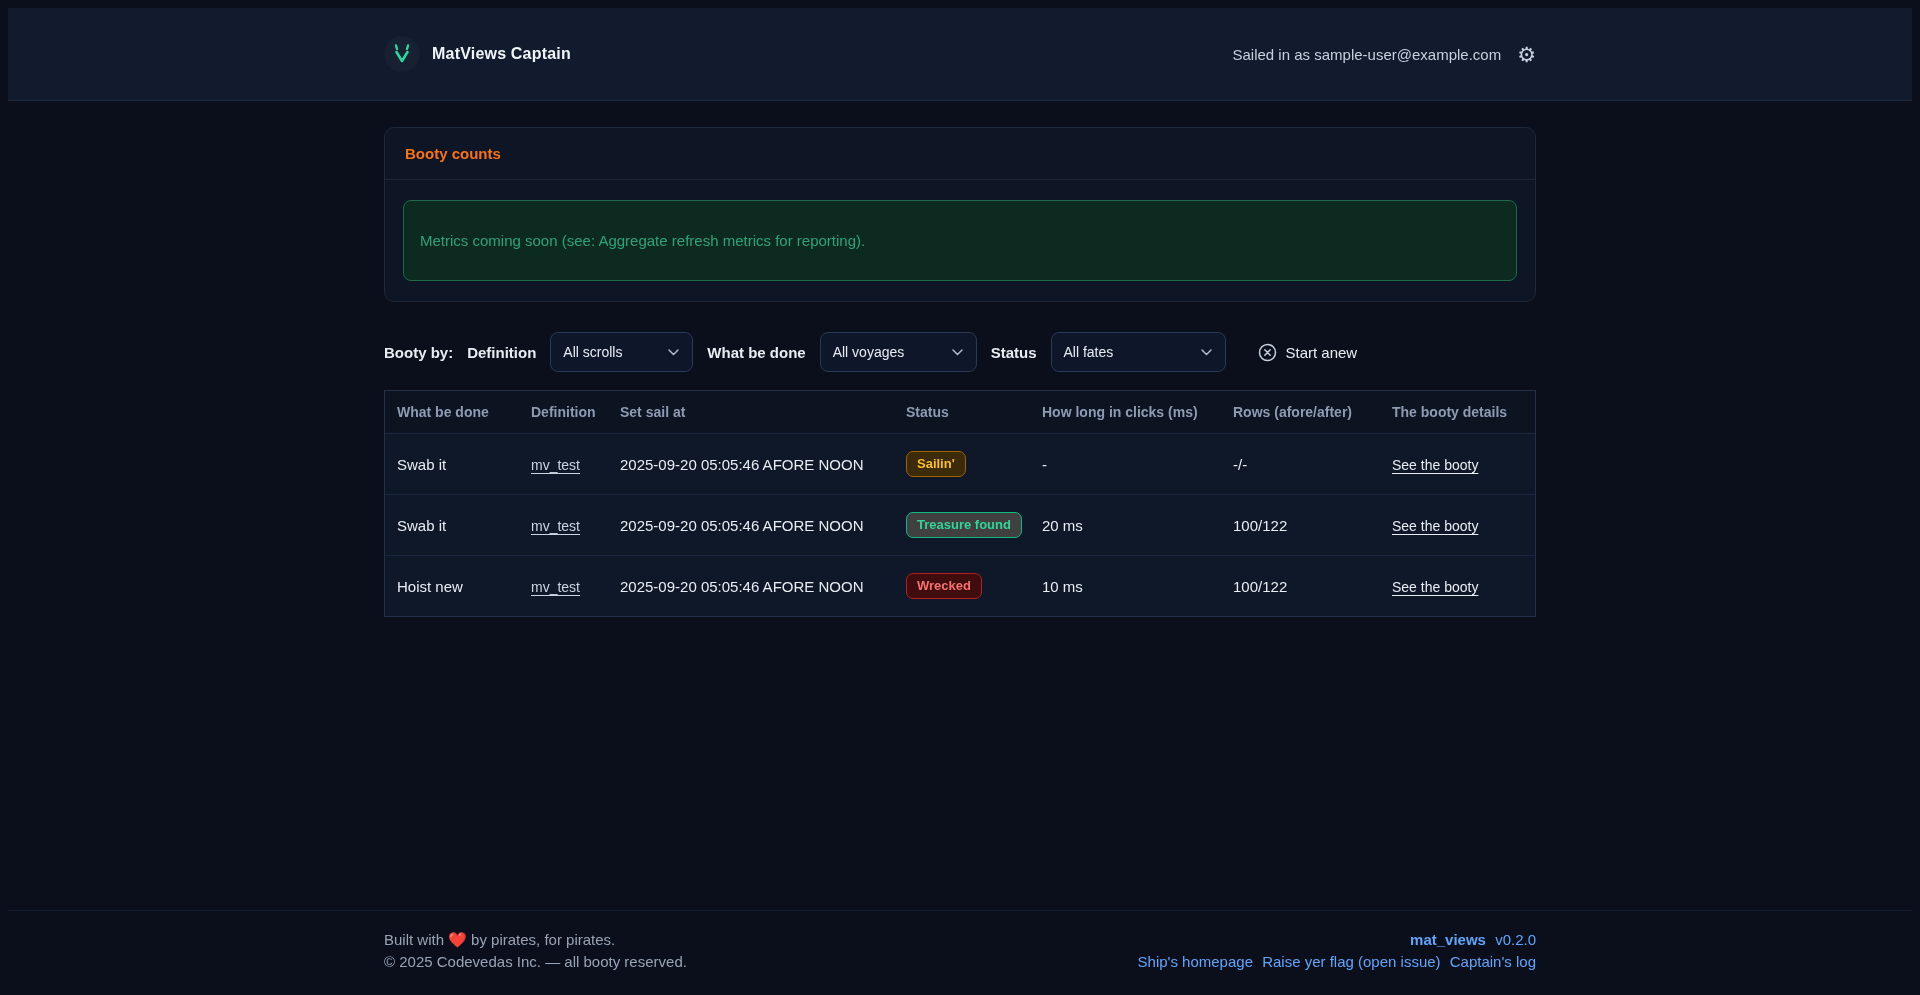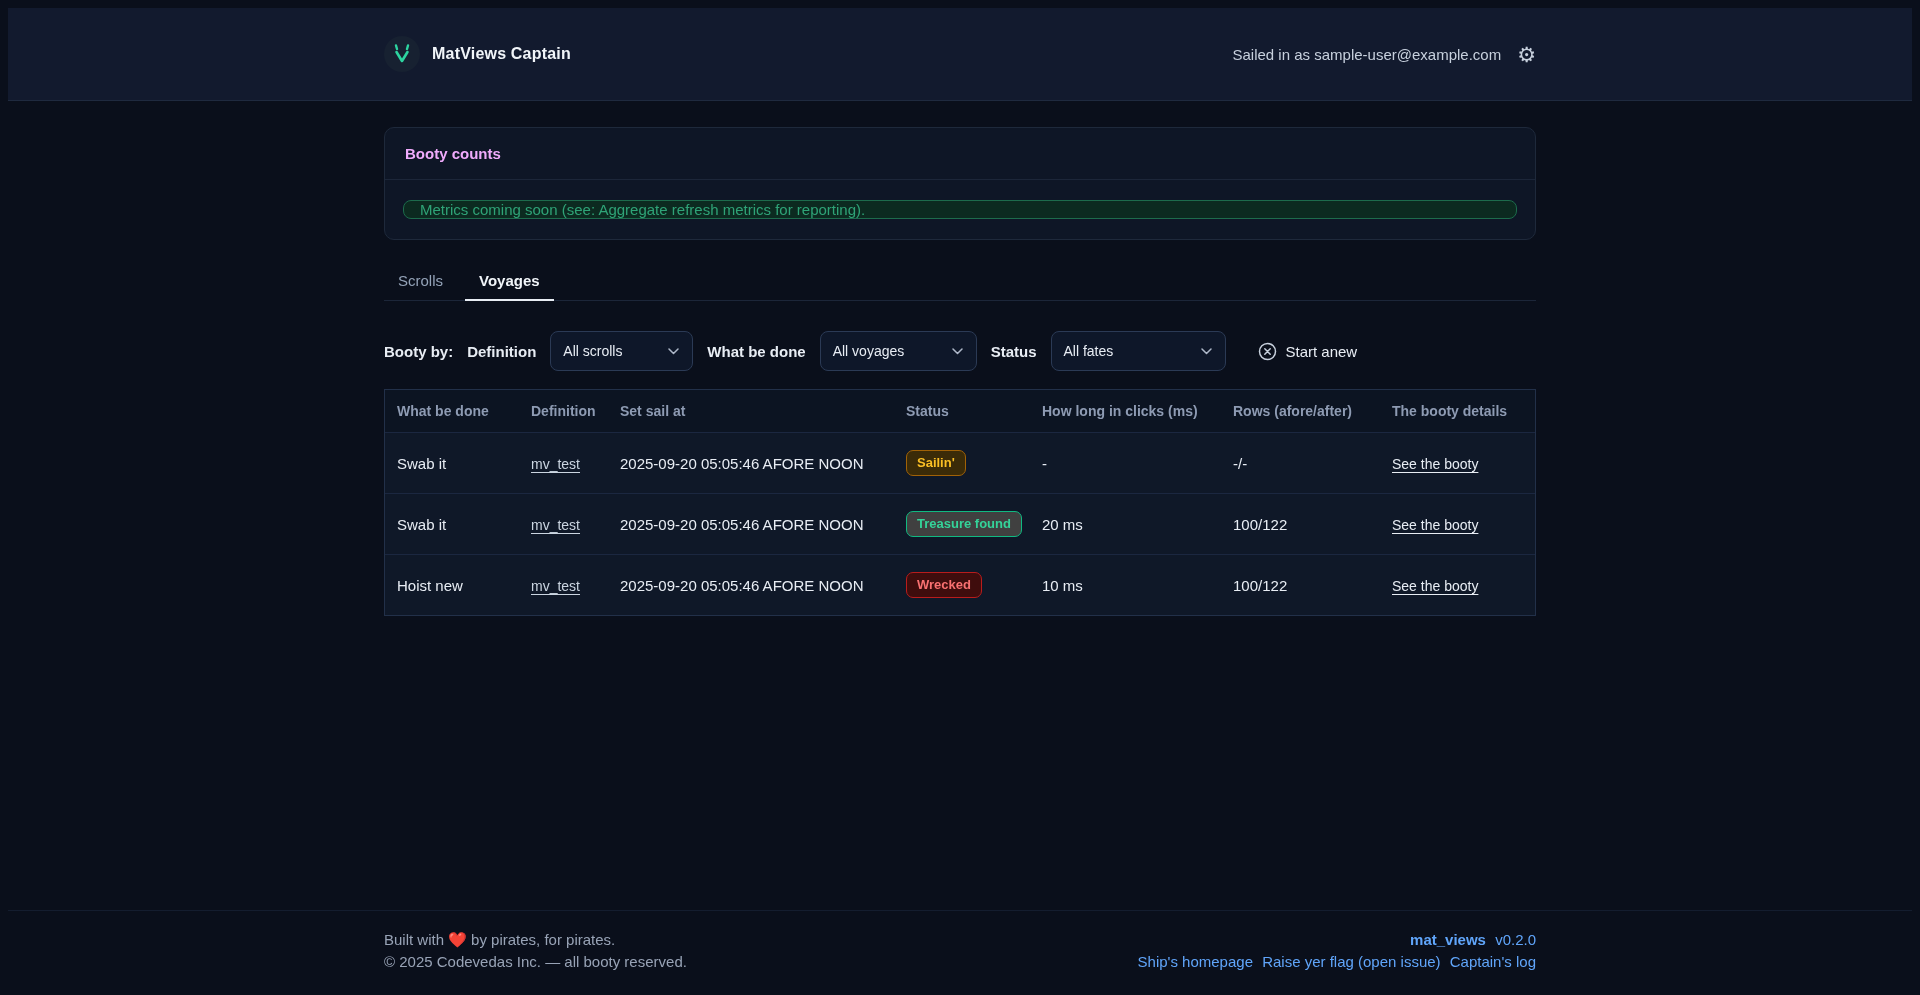--- a/index.html
+++ b/index.html
@@ -48,29 +48,29 @@
   .card {
     margin-top:26px;
     background:#0e1626;
     border:1px solid #1e293b;
     border-radius:10px;
     overflow:hidden;
   }
   .card-header {
     padding:17px 20px;
     border-bottom:1px solid #1c2639;
-    font-size:15px; font-weight:700; color:#f0abfc;
+    font-size:15px; font-weight:700; color:#f97316;
   }
   .card-body { padding:20px 18px; }
   .banner-info {
     border:1px solid #1d6b4c;
     background:#0c2a20;
     color:#2fa377;
     border-radius:8px;
-    padding:0 16px;
+    padding:31px 16px;
     font-size:15px;
   }
 
   
   .tabs {
     margin-top:22px;
     display:flex;
     border-bottom:1px solid #1c2639;
   }
   .tab {
@@ -208,24 +208,20 @@
 <main>
   <div class="container">
 
     <section class="card">
       <div class="card-header">Booty counts</div>
       <div class="card-body">
         <div class="banner-info">Metrics coming soon (see: Aggregate refresh metrics for reporting).</div>
       </div>
     </section>
 
-    <nav class="tabs">
-      <button class="tab">Scrolls</button>
-      <button class="tab active">Voyages</button>
-    </nav>
 
     <div class="filter-row">
       <span class="filter-label">Booty by:</span>
       <span class="filter-label">Definition</span>
       <div class="select sel-definition">
         <span>All scrolls</span>
         <svg width="11" height="7" viewBox="0 0 11 7" fill="none">
             <path d="M1 1 L5.5 5.5 L10 1" stroke="#aeb8c9" stroke-width="1.5" stroke-linecap="round" stroke-linejoin="round"></path>
           </svg>
       </div>

